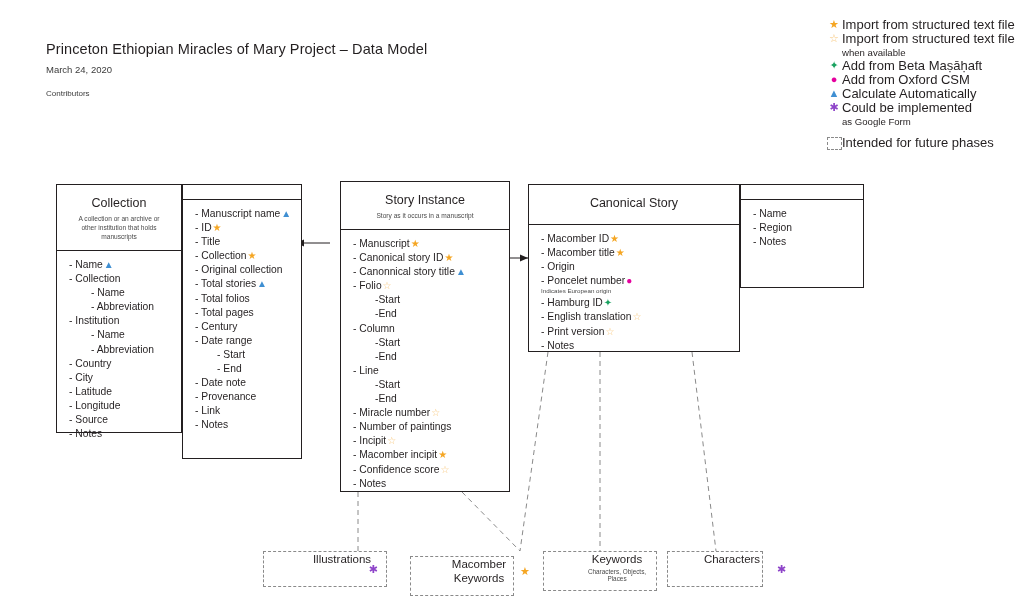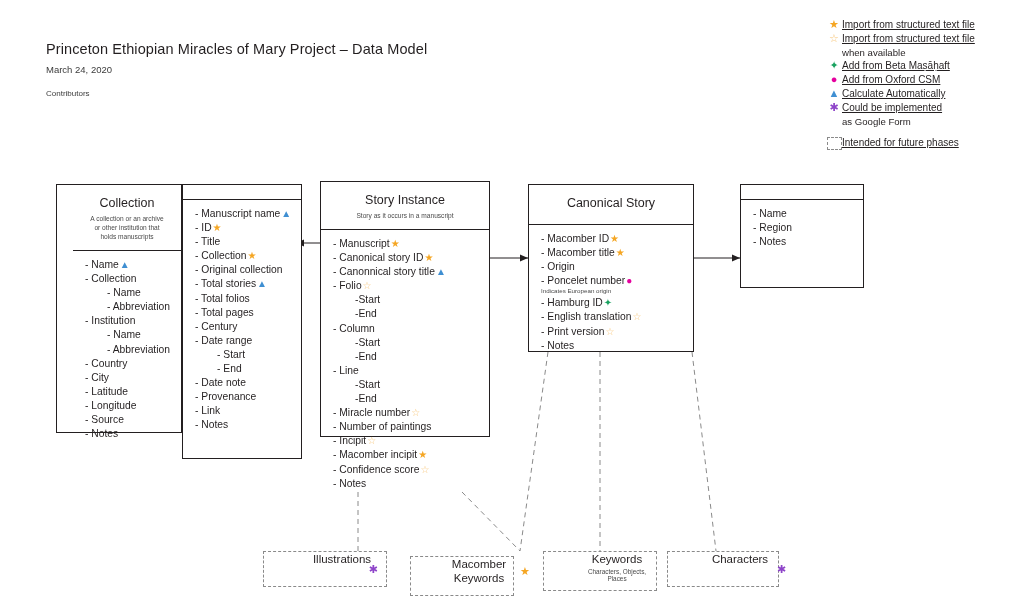--- a/index.html
+++ b/index.html
@@ -68,24 +68,23 @@
     min-height: 13px;
   }
   .legend-mark {
     width: 16px;
     flex: 0 0 16px;
     text-align: center;
     font-size: 11px;
     line-height: 13px;
   }
   .legend-text {
-    font-size: 10px;
+    font-size: 13px;
     line-height: 13px;
     color: #231f20;
-    text-decoration: underline;
   }
   .legend-cont {
     padding-left: 16px;
     font-size: 9.6px;
     line-height: 13px;
     color: #231f20;
   }
   .legend-dashbox {
     width: 13px;
     height: 11px;
@@ -244,21 +243,21 @@
     </div>
     <div class="legend-cont">as Google Form</div>
     <div class="legend-row future">
       <div class="legend-mark">
           <div class="legend-dashbox"></div>
         </div>
       <div class="legend-text">Intended for future phases</div>
     </div>
   </div>
 
-  <div class="box" style="left:56px; top:184px; width:126px; height:249px;padding-left:16px;">
+  <div class="box" style="left:56px; top:184px; width:126px; height:249px;">
     <div class="box-title">Collection</div>
     <div class="box-sub">A collection or an archive or other institution that holds manuscripts</div>
     <div class="divider"></div>
     <div class="fields">
       <div class="field"><span>- Name</span><span class="mk m-calc">▲</span></div>
       <div class="field">- Collection</div>
       <div class="field indent">- Name</div>
       <div class="field indent">- Abbreviation</div>
       <div class="field">- Institution</div>
       <div class="field indent">- Name</div>
@@ -287,21 +286,21 @@
       <div class="field">- Date range</div>
       <div class="field indent">- Start</div>
       <div class="field indent">- End</div>
       <div class="field">- Date note</div>
       <div class="field">- Provenance</div>
       <div class="field">- Link</div>
       <div class="field">- Notes</div>
     </div>
   </div>
 
-  <div class="box" style="left:320px; top:181px; width:170px; height:256px;">
+  <div class="box" style="left:340px; top:181px; width:170px; height:311px;">
     <div class="box-title">Story Instance</div>
     <div class="box-sub">Story as it occurs in a manuscript</div>
     <div class="divider" style="margin-top:9px;"></div>
     <div class="fields">
       <div class="field"><span>- Manuscript</span><span class="mk m-star">★</span></div>
       <div class="field"><span>- Canonical story ID</span><span class="mk m-star">★</span></div>
       <div class="field"><span>- Canonnical story title</span><span class="mk m-calc">▲</span></div>
       <div class="field"><span>- Folio</span><span class="mk m-starw">☆</span></div>
       <div class="field indent">-Start</div>
       <div class="field indent">-End</div>
@@ -313,21 +312,21 @@
       <div class="field indent">-End</div>
       <div class="field"><span>- Miracle number</span><span class="mk m-starw">☆</span></div>
       <div class="field">- Number of paintings</div>
       <div class="field"><span>- Incipit</span><span class="mk m-starw">☆</span></div>
       <div class="field"><span>- Macomber incipit</span><span class="mk m-star">★</span></div>
       <div class="field"><span>- Confidence score</span><span class="mk m-starw">☆</span></div>
       <div class="field">- Notes</div>
     </div>
   </div>
 
-  <div class="box" style="left:528px; top:184px; width:166px; height:168px;">
+  <div class="box" style="left:528px; top:184px; width:212px; height:168px;">
     <div class="box-title">Canonical Story</div>
     <div class="divider" style="margin-top:14px;"></div>
     <div class="fields">
       <div class="field"><span>- Macomber ID</span><span class="mk m-star">★</span></div>
       <div class="field"><span>- Macomber title</span><span class="mk m-star">★</span></div>
       <div class="field">- Origin</div>
       <div class="field"><span>- Poncelet number</span><span class="mk m-csm">●</span></div>
       <div class="field-note">Indicates European origin</div>
       <div class="field"><span>- Hamburg ID</span><span class="mk m-beta">✦</span></div>
       <div class="field"><span>- English translation</span><span class="mk m-starw">☆</span></div>
@@ -354,18 +353,18 @@
     <div class="dbox-title" style="white-space:pre-line;">Macomber
 Keywords</div>
   </div>
   <div class="dbox-mark m-star" style="position:absolute; left:520px; top:566px;">★</div>
 
   <div class="dbox" style="left:543px; top:551px; width:114px; height:40px;">
     <div class="dbox-title">Keywords</div>
     <div class="dbox-sub">Characters, Objects, Places</div>
   </div>
 
-  <div class="dbox" style="left:667px; top:551px; width:112px; height:36px;">
+  <div class="dbox" style="left:667px; top:551px; width:96px; height:36px;">
     <div class="dbox-title">Characters</div>
   </div>
   <div class="dbox-mark m-form" style="position:absolute; left:777px; top:564px;">✱</div>
 
 </div>
 
 </body></html>

